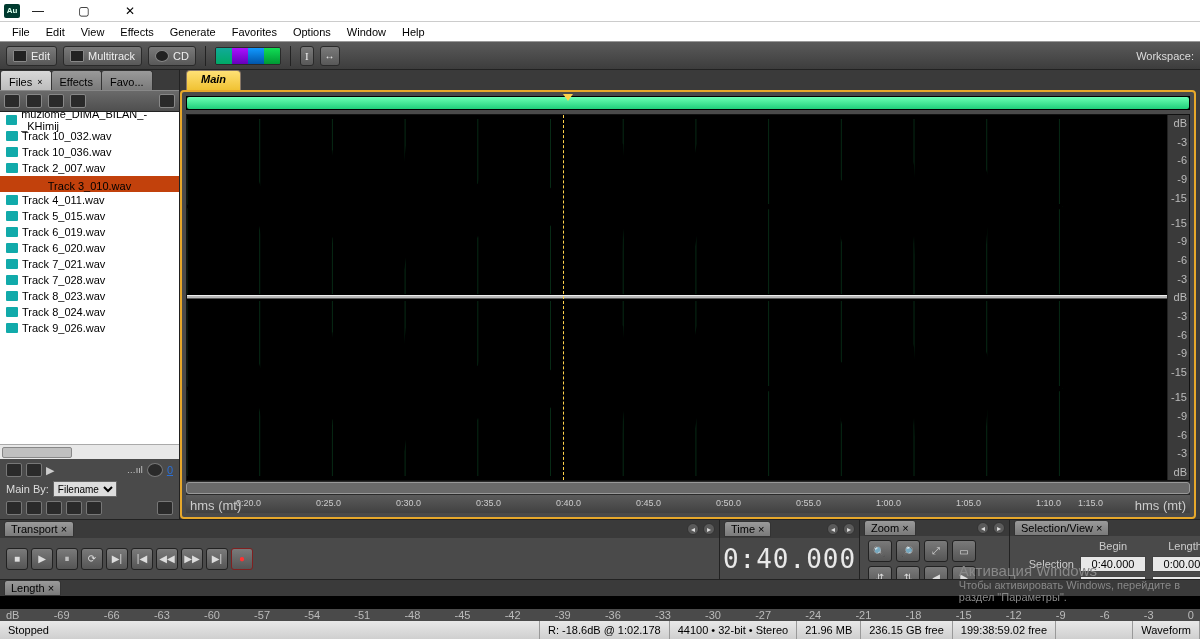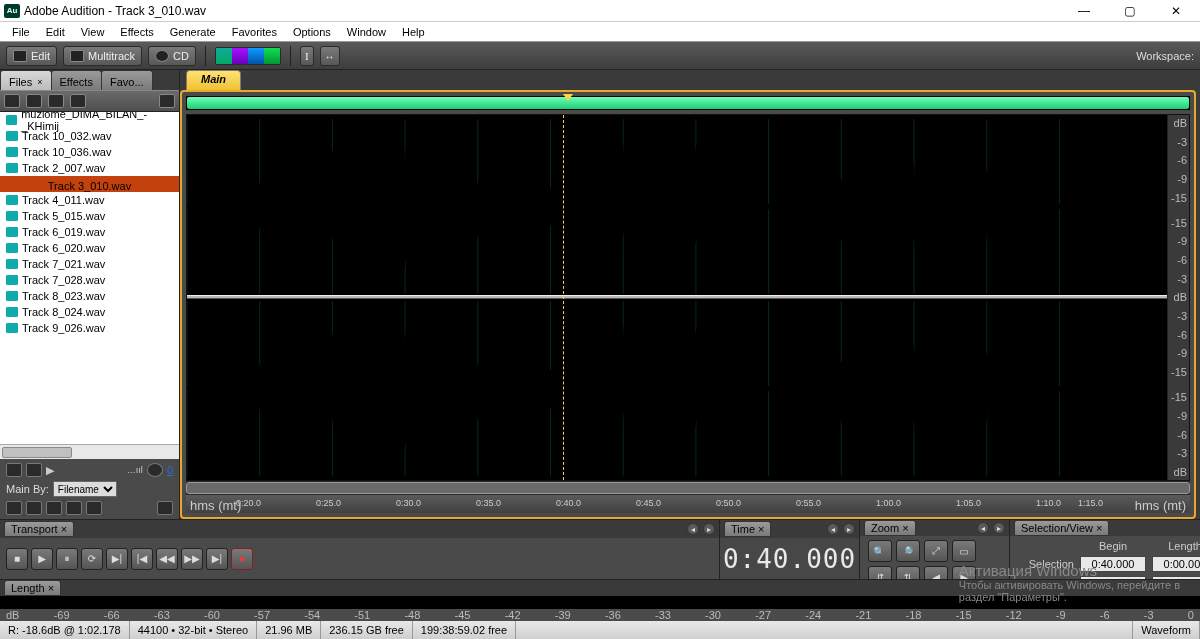--- a/index.html
+++ b/index.html
@@ -103,21 +103,20 @@
 .watermark .t1 { font-size:15px; }
 
 
 .link { color:#2a6fd6; text-decoration:underline; }
 </style>
 </head>
 <body>
 
 <div class="titlebar">
   <div class="au-badge">Au</div>
-  <div class="titlebar-title">Adobe Audition - Track 3_010.wav</div>
   <div class="winbtns">
     <div class="winbtn">—</div>
     <div class="winbtn">▢</div>
     <div class="winbtn">✕</div>
   </div>
 </div>
 
 <div class="menubar" id="menubar">
     <div class="menu-item">File</div>
     <div class="menu-item">Edit</div>
@@ -478,20 +477,21 @@
       <span>-15</span>
       <span>-12</span>
       <span>-9</span>
       <span>-6</span>
       <span>-3</span>
       <span>0</span>
     </div>
 </div>
 
 <div class="status">
+  <div class="cell first">Stopped</div>
   <div class="cell">R: -18.6dB @ 1:02.178</div>
   <div class="cell">44100 • 32-bit • Stereo</div>
   <div class="cell">21.96 MB</div>
   <div class="cell">236.15 GB free</div>
   <div class="cell">199:38:59.02 free</div>
   <div class="cell" style="flex:1"></div>
   <div class="cell">Waveform</div>
 </div>
 
 <div class="watermark">

